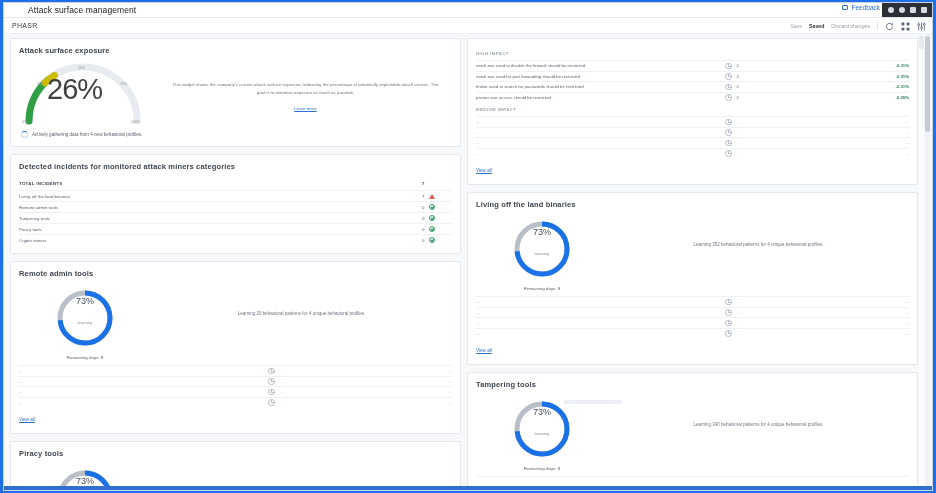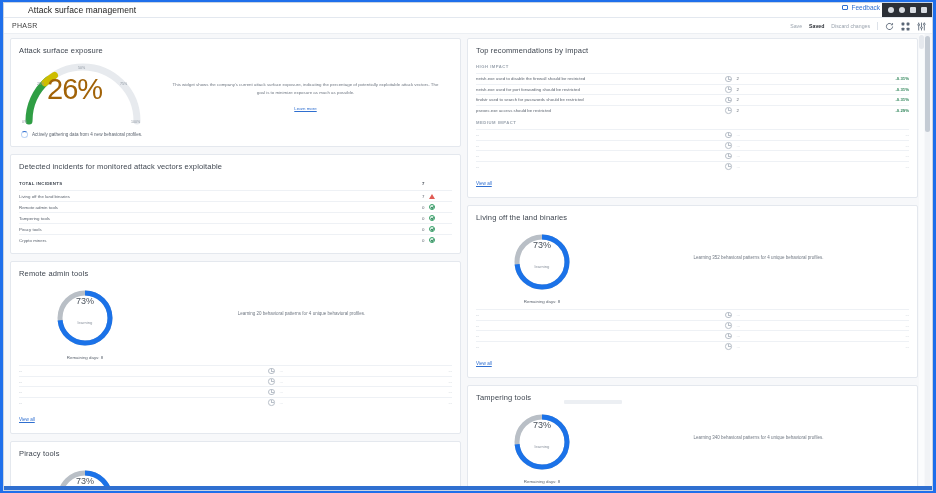--- a/index.html
+++ b/index.html
@@ -90,32 +90,32 @@
   .col { width: 455px; display: flex; flex-direction: column; gap: 7px; }
 
   .card {
     background: #ffffff;
     border: 1px solid #e4e8ee;
     border-radius: 2px;
     padding: 7px 8px 8px 8px;
     position: relative;
   }
   .card-title {
-    font-size: 7.5px; color: #3f4650; font-weight: normal;
+    font-size: 7.5px; color: #3f4650; font-weight: bold;
     letter-spacing: .15px; margin-bottom: 4px;
   }
 
   
   .exposure-body { display: flex; align-items: flex-start; }
   .gauge-zone { width: 140px; position: relative; padding-top: 4px; }
   .gauge { position: relative; width: 124px; height: 62px; margin-left: 2px; }
   .gauge svg { position: absolute; left: 0; top: 0; }
   .gauge-val {
     position: absolute; left: 26px; top: 12px;
-    font-size: 29px; color: #a16207; letter-spacing: -1px; line-height: 1;
+    font-size: 29px; color: #404040; letter-spacing: -1px; line-height: 1;
   }
   .gt { position: absolute; font-size: 3.6px; color: #8d95a0; }
   .gt.t0   { left: 1px;   top: 57px; }
   .gt.t25  { left: 16px;  top: 19px; }
   .gt.t50  { left: 57px;  top: 3px;  }
   .gt.t75  { left: 99px;  top: 19px; }
   .gt.t100 { left: 110px; top: 57px; }
 
   .gathering {
     display: flex; align-items: center; gap: 4px;
@@ -336,21 +336,21 @@
               </div>
             </div>
             <div class="exposure-desc">
               <p>This widget shows the company's current attack surface exposure, indicating the percentage of potentially exploitable attack vectors. The goal is to minimize exposure as much as possible.</p>
               <a class="learn-more" href="#">Learn more</a>
             </div>
           </div>
         </div>
 
         <div class="card">
-          <div class="card-title">Detected incidents for monitored attack vectors exploitable</div>
+          <div class="card-title">Detected incidents for monitored attack miners categories</div>
           <div class="inc-head">
             <span class="c1">TOTAL INCIDENTS</span>
             <span class="c2">7</span>
           </div>
 
           <div class="inc-row">
             <span class="c1">Living off the land binaries</span>
             <span class="c2">
               <span>7</span>
               <span class="badge-warn"></span>
@@ -455,21 +455,20 @@
               </div>
             </div>
           </div>
         </div>
 
       </div>
 
       <div class="col">
 
         <div class="card">
-          <div class="card-title">Top recommendations by impact</div>
 
           <div class="impact-label">HIGH IMPACT</div>
 
           <div class="rec-row">
             <span class="r-name">netsh.exe used to disable the firewall should be restricted</span>
             <span class="r-mid">
                 <span class="pie-ico"></span>
               <span class="r-count">2</span>
               </span>
             <span class="r-delta">-0.31%</span>

